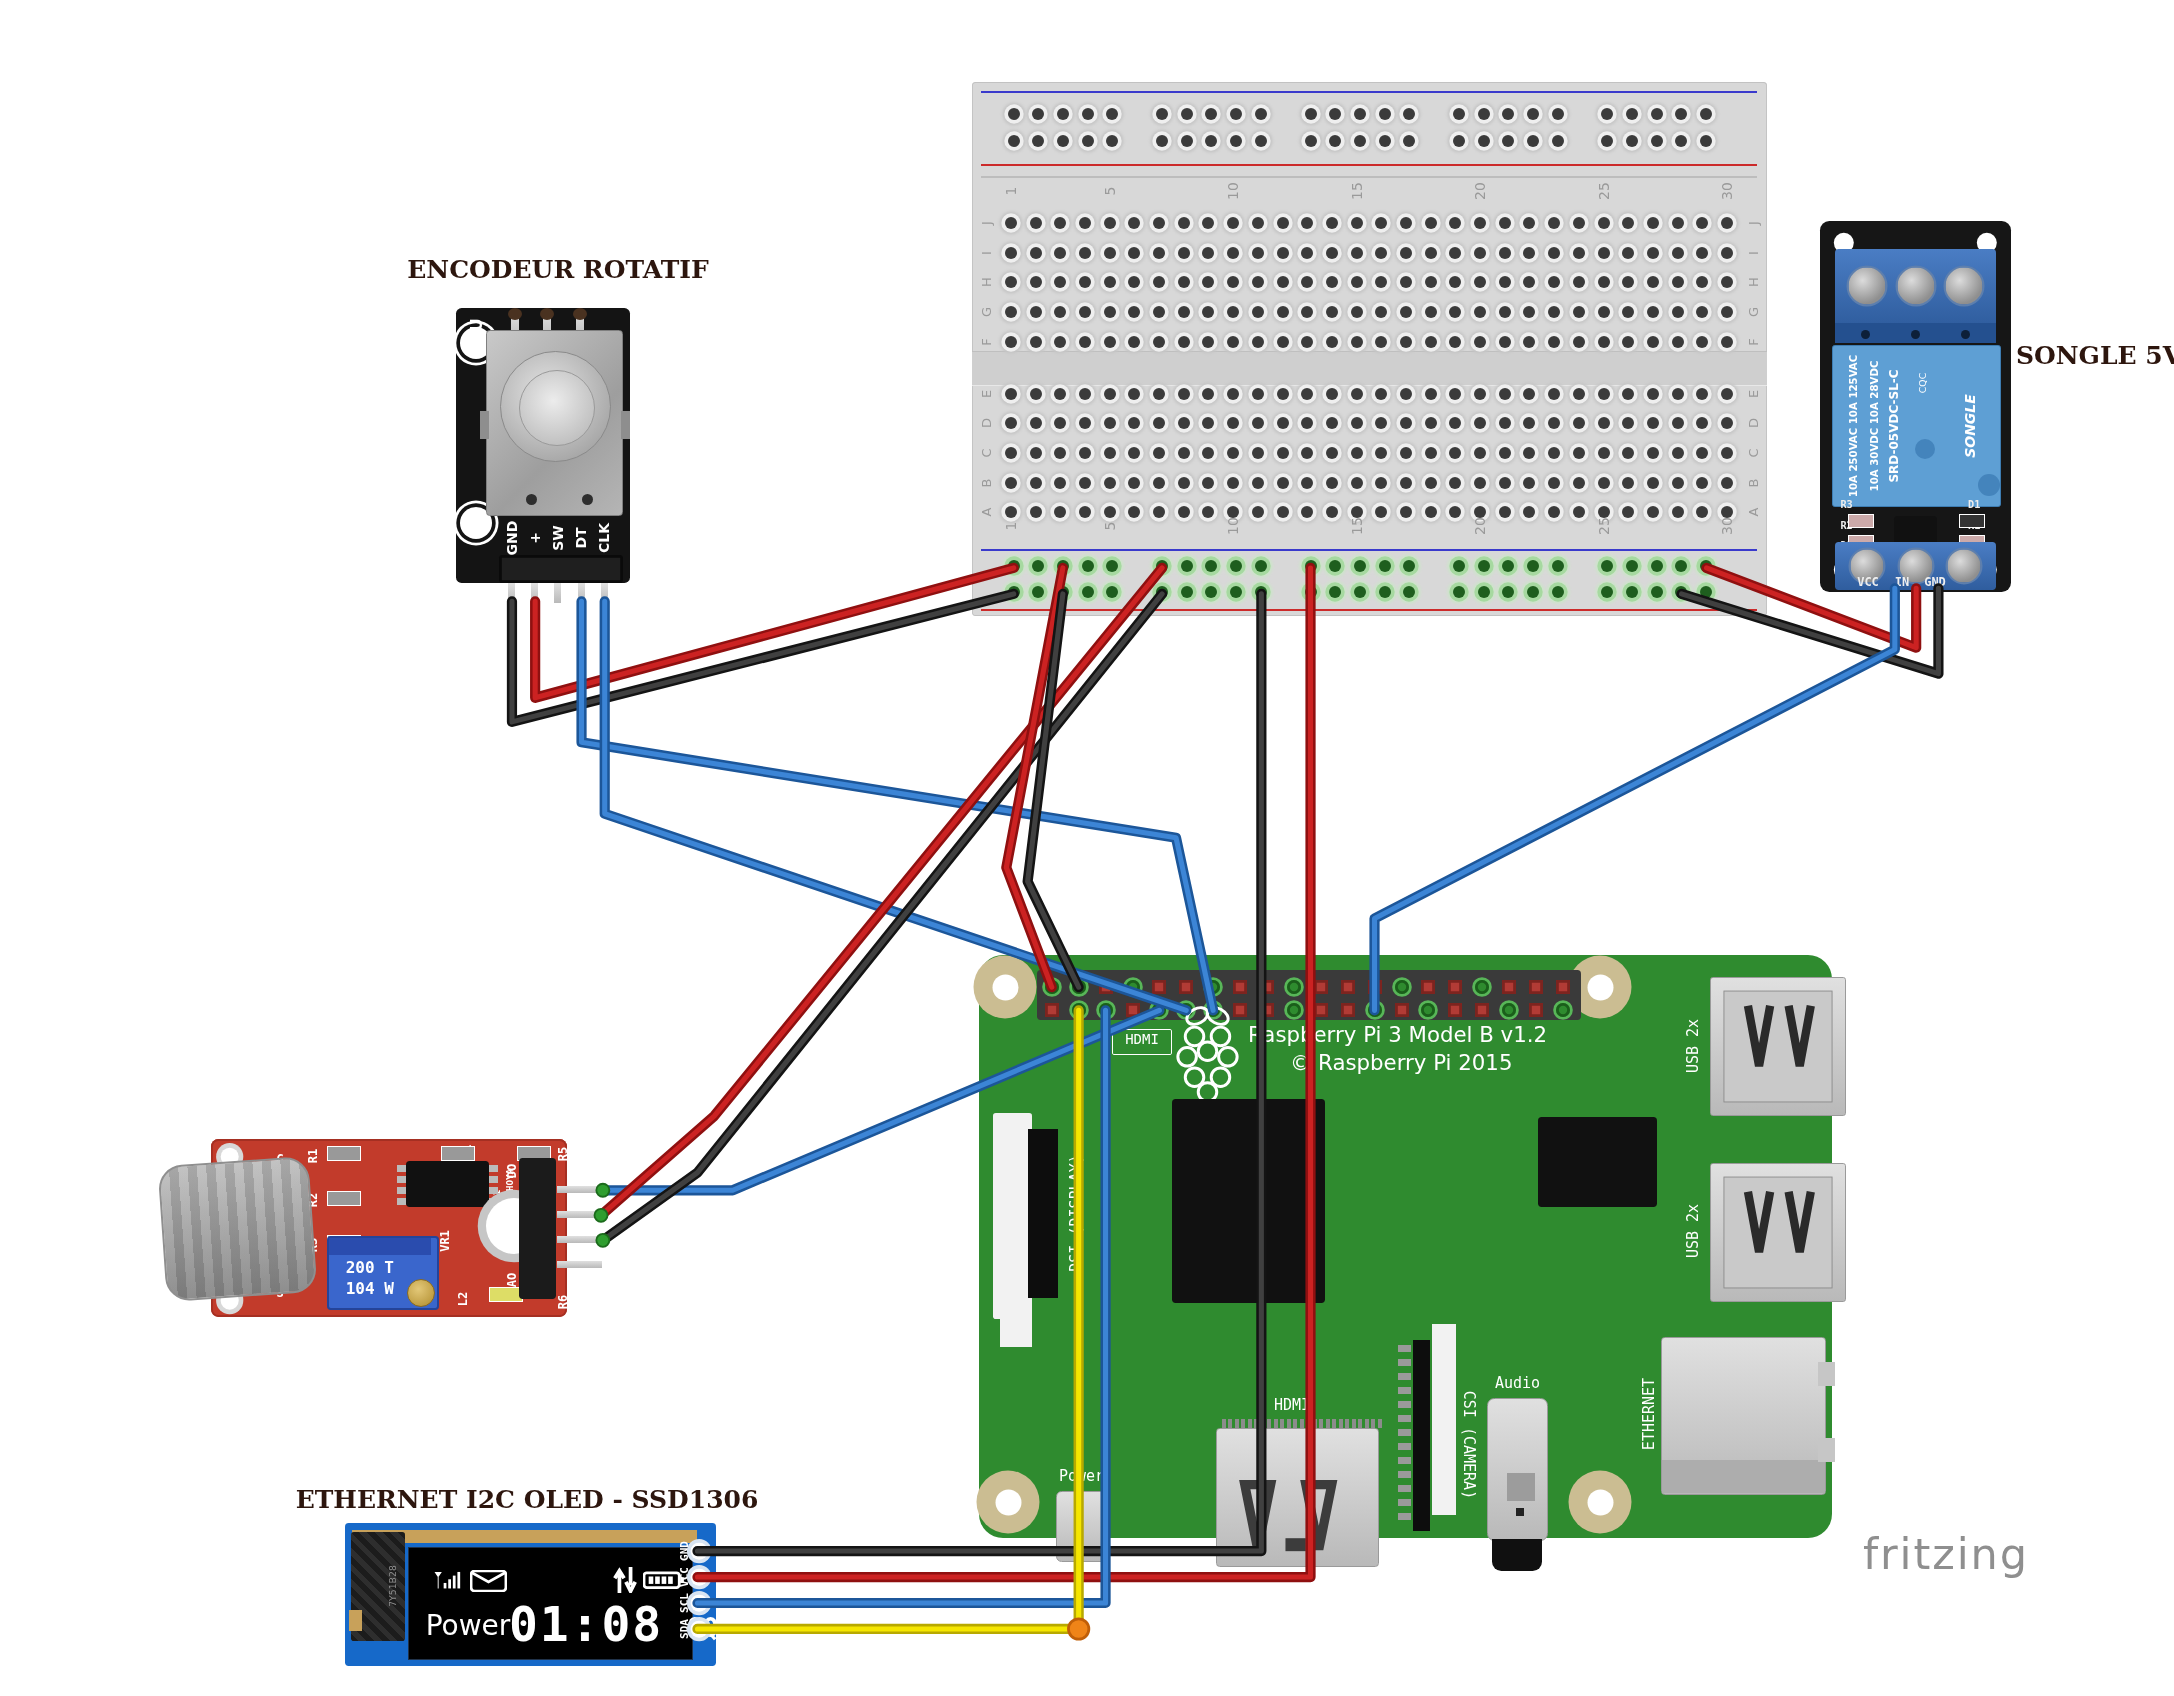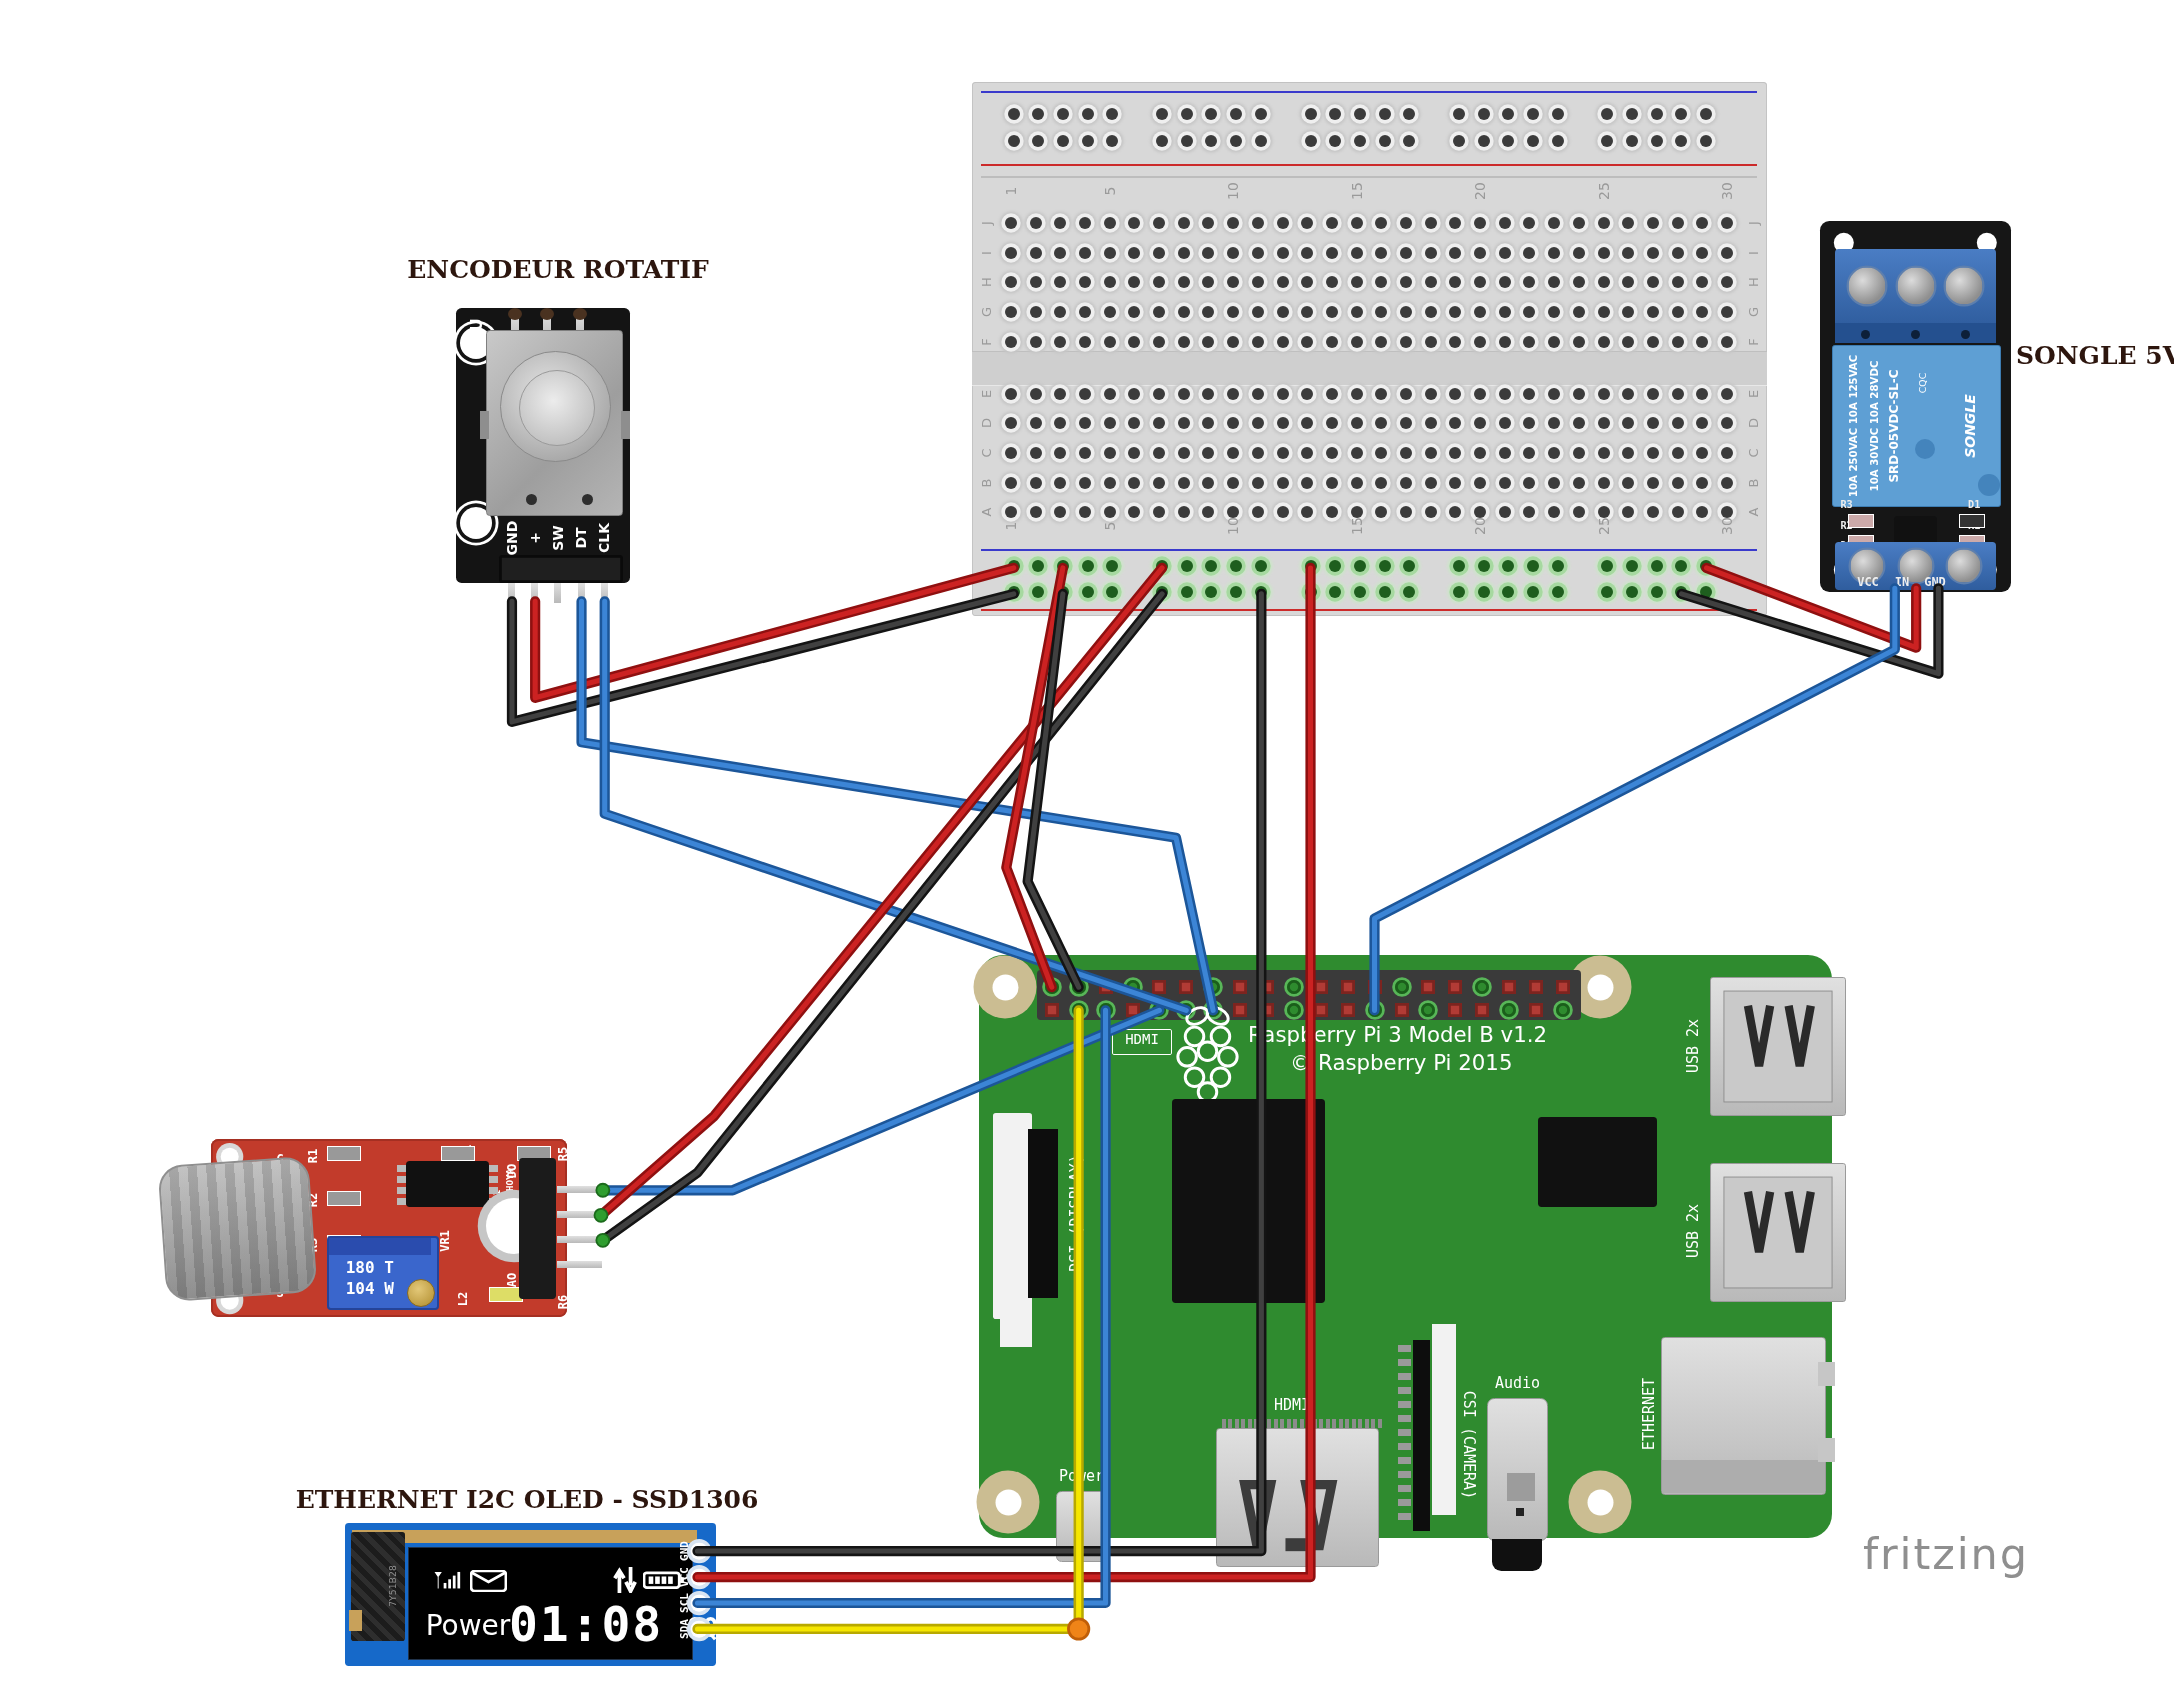--- a/index.html
+++ b/index.html
@@ -796,21 +796,21 @@
       <div class="pad" style="left:306px;top:7.4px;width:32px;height:13px;background:#999;"></div>
       <div class="pad" style="left:278px;top:148px;width:32px;height:13px;background:#dd6;"></div>
     </div>
 
     <div class="abs" style="left:162px;top:1161px;width:147px;height:132px;border-radius:24px;border:2.8px solid #8f8f8f;
                 background:repeating-linear-gradient(90deg,#d8d8d8 0 9.3px,#b9b9b9 9.3px 18.6px),linear-gradient(180deg,#e6e6e6,#a8a8a8);
                 background-blend-mode:multiply;transform:rotate(-4deg);"></div>
 
     <div class="abs" style="left:327px;top:1236px;width:108px;height:70px;background:#3a66cc;border:2.8px solid #24449a;border-radius:3.7px;">
       <div class="abs" style="left:0;top:0;width:102px;height:16.7px;background:#2a4cae;"></div>
-      <div class="abs" style="left:16.7px;top:20.4px;color:#fff;font-size:16px;font-weight:bold;font-family:'DejaVu Sans Mono',monospace;">180 T</div>
+      <div class="abs" style="left:16.7px;top:20.4px;color:#fff;font-size:16px;font-weight:bold;font-family:'DejaVu Sans Mono',monospace;">200 T</div>
       <div class="abs" style="left:16.7px;top:41px;color:#fff;font-size:16px;font-weight:bold;font-family:'DejaVu Sans Mono',monospace;">104 W</div>
       <div class="abs" style="left:78px;top:41px;width:26px;height:26px;border-radius:50%;background:radial-gradient(circle at 40% 35%,#e3c878,#b08c2e);border:1.9px solid #8a6a1e;"></div>
     </div>
 
     <div class="abs" style="left:519px;top:1158px;width:37px;height:141px;background:#1b1b1b;border-radius:3.7px;"></div>
     <div class="abs silver" style="left:557px;top:1186px;width:45px;height:7.4px;"></div>
     <div class="abs silver" style="left:557px;top:1211px;width:45px;height:7.4px;"></div>
     <div class="abs silver" style="left:557px;top:1236px;width:45px;height:7.4px;"></div>
     <div class="abs silver" style="left:557px;top:1261px;width:45px;height:7.4px;"></div>
   </div>

